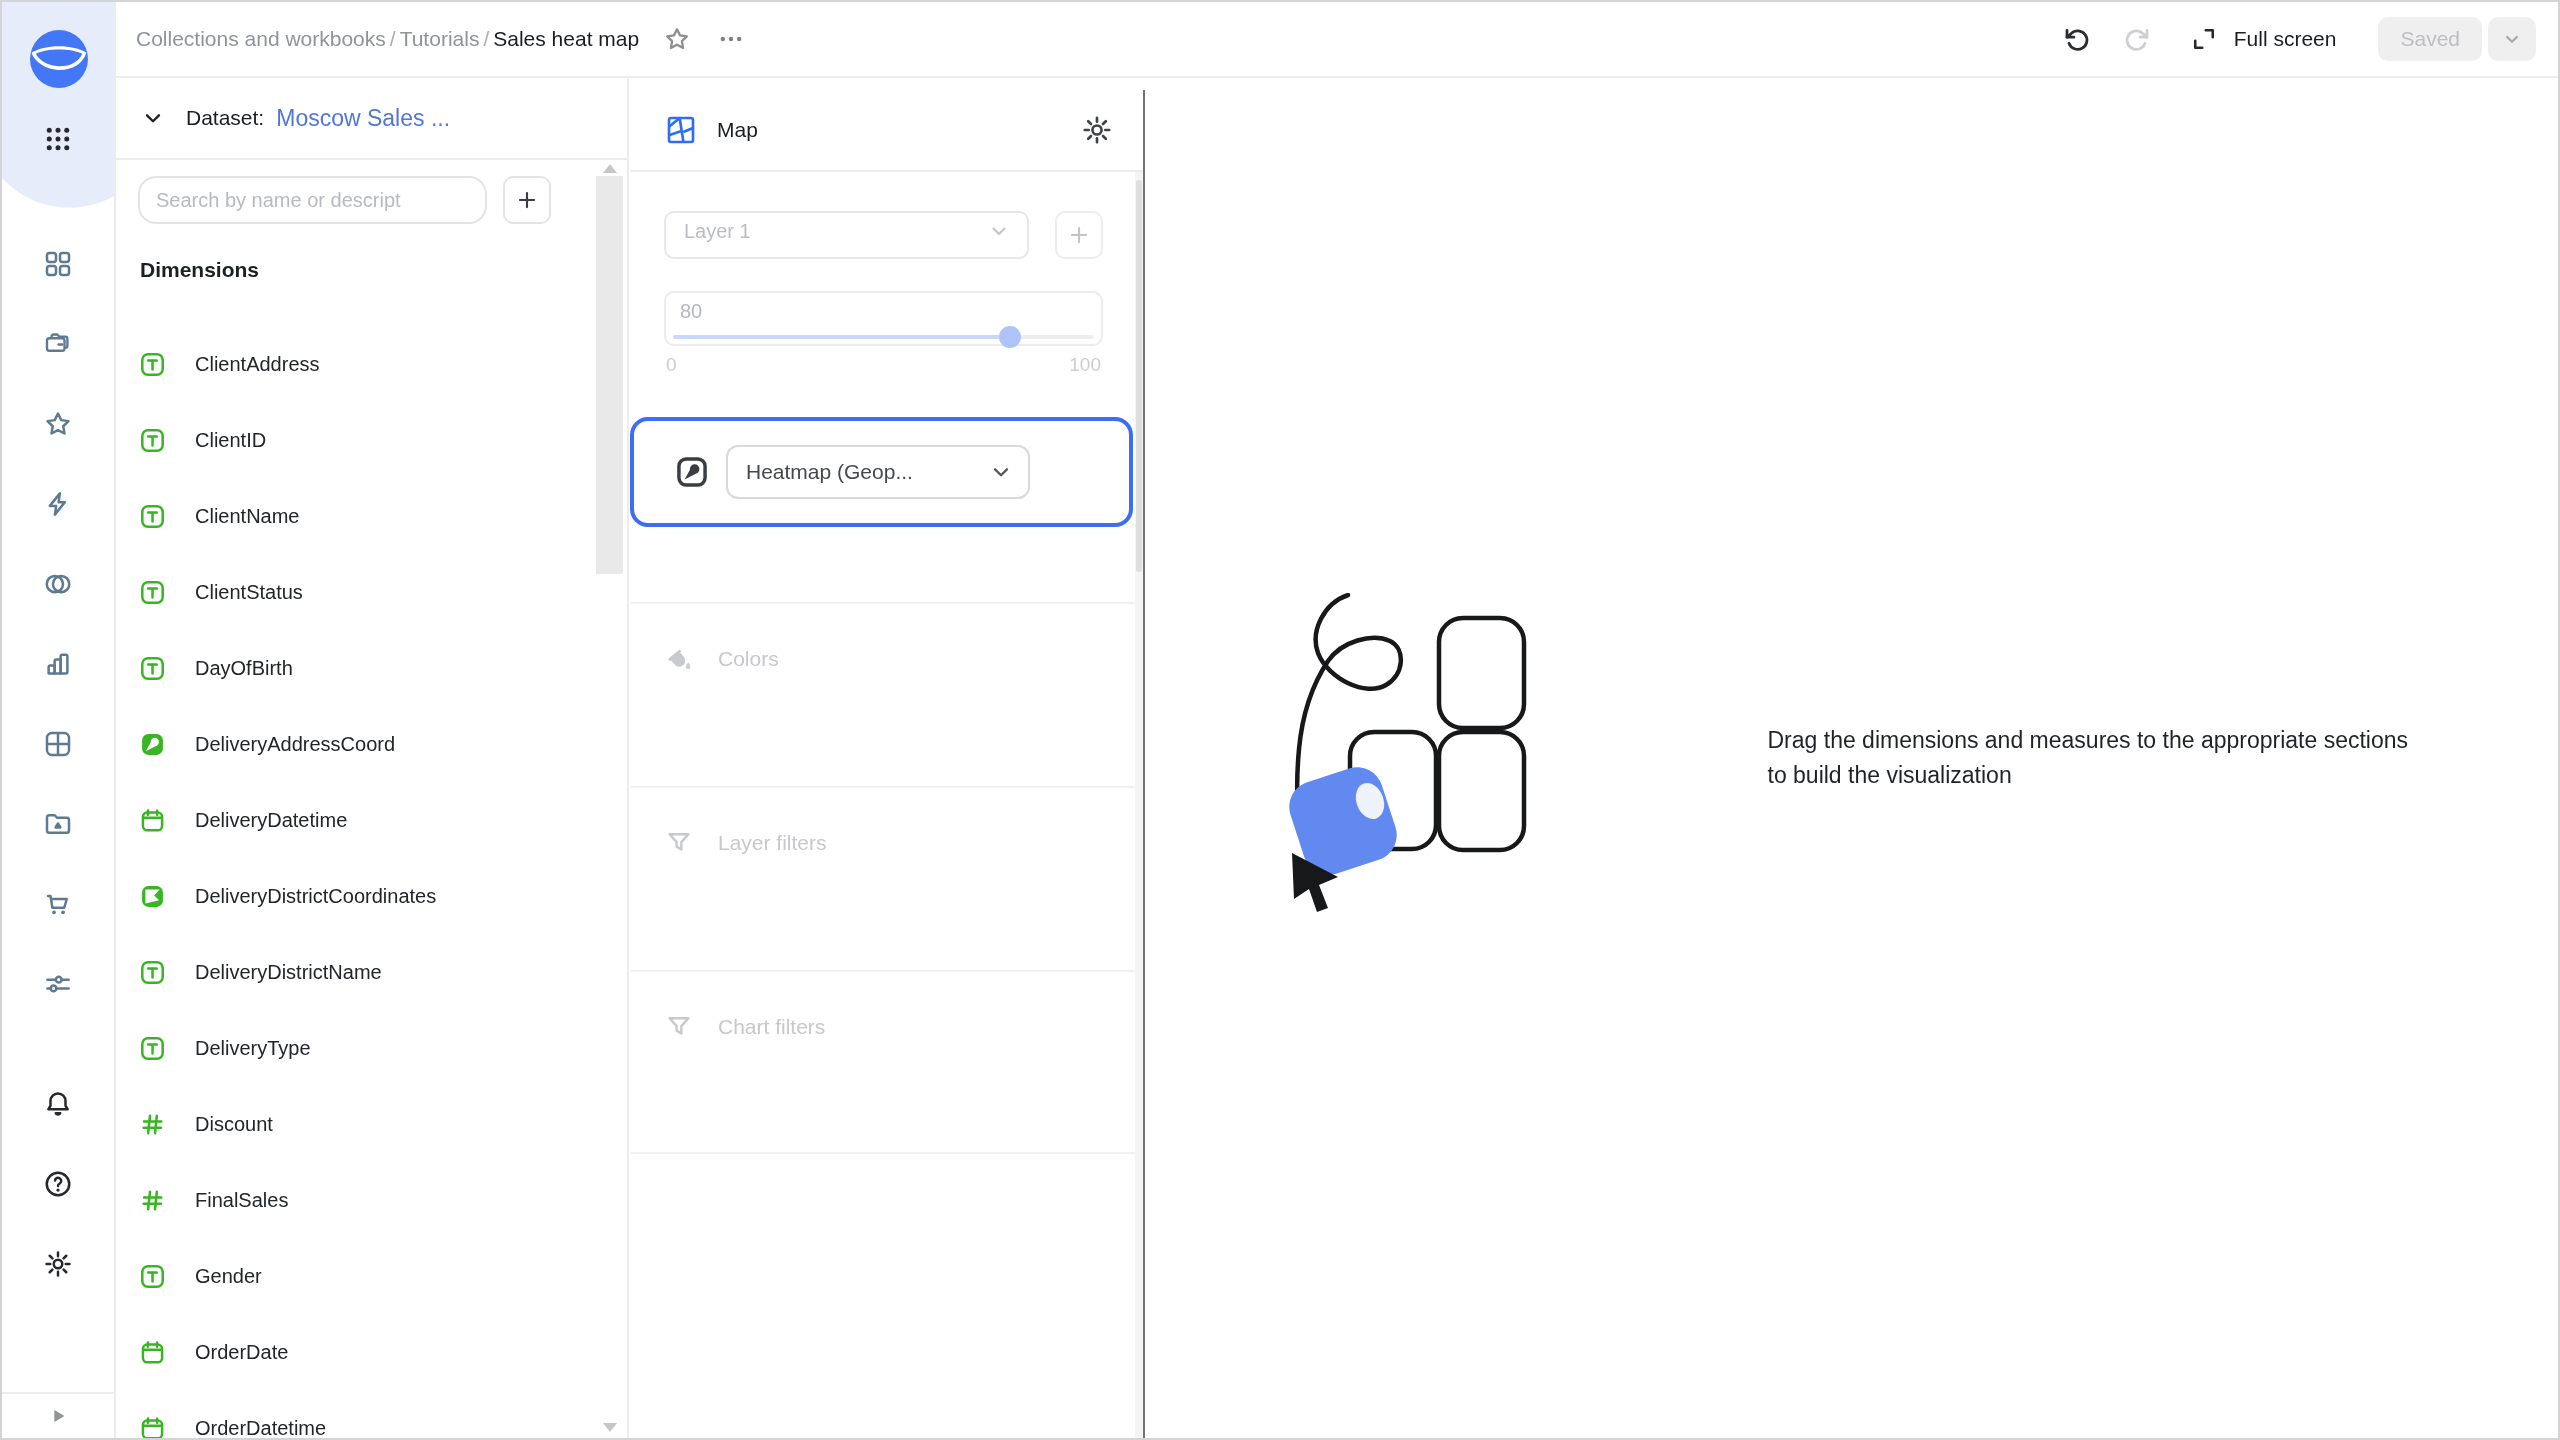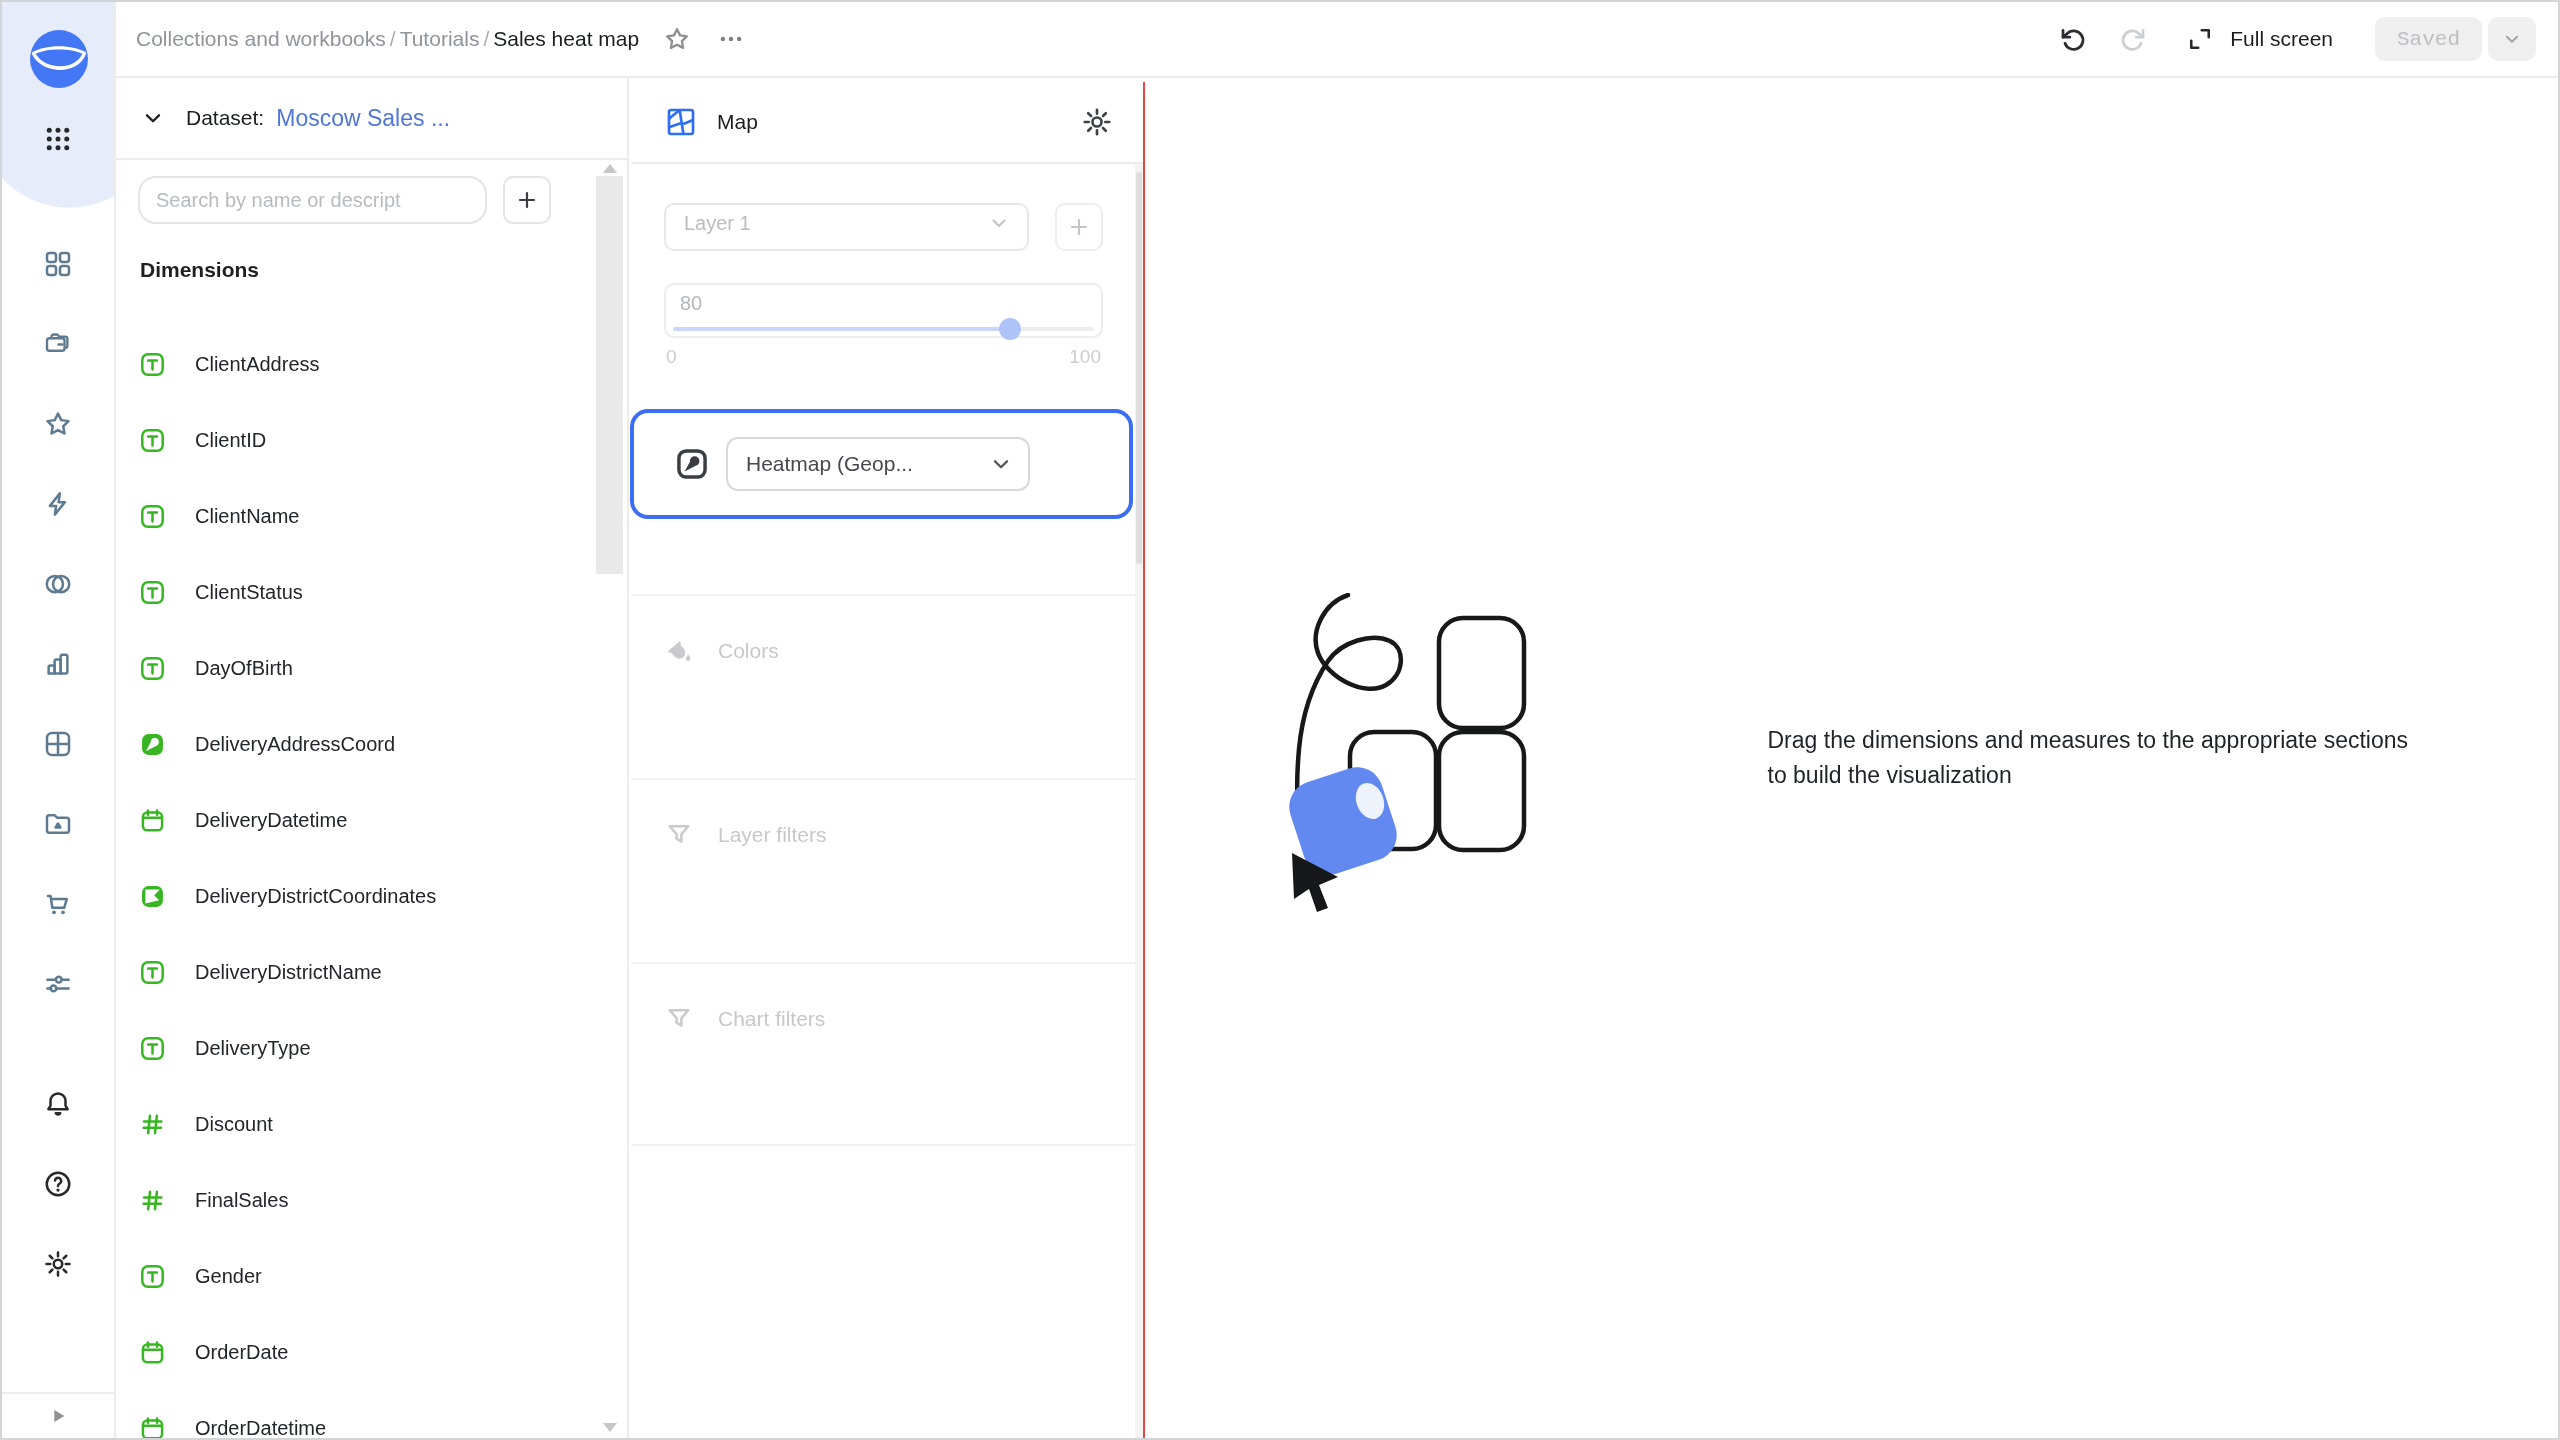--- a/index.html
+++ b/index.html
@@ -30,21 +30,21 @@
   .crumb-sep{color:#a8acb2}
   .tb-star{width:28px;height:28px;color:#8f8f8f;margin-left:24px}
   .tb-dots{width:28px;height:28px;color:#7d8085;margin-left:26px}
   .tb-spacer{flex:1}
   .tb-icon-btn{width:30px;height:30px;color:#2b2d30;cursor:pointer}
   .tb-icon-btn.disabled{color:#cdcfd2}
   .tb-redo{margin-left:30px}
   .fullscreen-btn{display:flex;align-items:center;gap:16px;margin-left:38px;cursor:pointer}
   .fullscreen-btn .icon{width:28px;height:28px;color:#26282b}
   .fullscreen-btn span{font-size:21px;color:#1b1e21}
-  .saved-btn{margin-left:42px;height:44px;min-width:96px;padding:0 22px;border:none;border-radius:10px;background:#efefef;color:#bcbec2;font-size:21px;font-family:Liberation Mono, monospace}
+  .saved-btn{margin-left:42px;height:44px;min-width:96px;padding:0 22px;border:none;border-radius:10px;background:#efefef;color:#bcbec2;font-size:21px;font-family:Liberation Sans, sans-serif}
   .saved-menu-btn{margin-left:6px;height:44px;width:48px;border:none;border-radius:10px;background:#efefef;display:flex;align-items:center;justify-content:center;cursor:pointer}
   .saved-menu-btn .icon{width:22px;height:22px;color:#a4a7ab}
 
   
   .dataset-panel{position:absolute;left:114px;top:76px;width:513px;bottom:0;background:#fff;border-right:2px solid #ececec}
   .ds-header{height:82px;border-bottom:2px solid #ececec;display:flex;align-items:center;padding:0 24px}
   .ds-header .icon{width:26px;height:26px;color:#1e2124;cursor:pointer}
   .ds-label{font-size:21px;color:#1b1e21;margin-left:20px}
   .ds-link{font-size:23px;color:var(--link-blue,#5076d8);margin-left:12px;cursor:pointer;white-space:nowrap}
   .ds-body{position:relative;padding:16px 24px 0 22px;height:calc(100% - 82px);overflow:hidden}
@@ -59,21 +59,21 @@
   .field-row .icon{width:25px;height:25px;color:var(--field-green,#38b522)}
   .field-label{font-size:20px;color:#22252a;white-space:nowrap}
   
   .ds-scrollbar{position:absolute;right:4px;top:4px;bottom:6px;width:27px}
   .ds-thumb{position:absolute;left:0;right:0;top:12px;height:398px;background:#e9e9e9}
   .arr{position:absolute;left:7px;width:0;height:0;border-left:7px solid transparent;border-right:7px solid transparent}
   .arr.up{top:0;border-bottom:9px solid #c6c6c6}
   .arr.down{bottom:0;border-top:9px solid #c6c6c6}
 
   
-  .viz-panel{position:absolute;left:629px;top:80px;width:514px;bottom:0;background:#fff;border-right:2px solid #ef4444}
+  .viz-panel{position:absolute;left:629px;top:88px;width:514px;bottom:0;background:#fff;border-right:2px solid #737373}
   .viz-header{height:82px;border-bottom:2px solid #ececec;display:flex;align-items:center;padding:0 30px 0 34px}
   .viz-header .map-ic{width:32px;height:32px;color:#2e6ef5}
   .viz-title{font-size:21px;color:#1b1e21;margin-left:20px}
   .viz-gear{margin-left:auto;width:32px;height:32px;color:#3f4246;cursor:pointer}
   .viz-body{position:relative;padding:39px 40px 0 33px;height:calc(100% - 82px)}
   .layer-row{display:flex;gap:26px}
   .select{flex:1;height:48px;border:2px solid #e7e7e7;border-radius:10px;display:flex;align-items:center;padding:0 16px 8px 18px;cursor:pointer;background:#fff}
   .select .val{font-size:20px;color:#b9bcc1;white-space:nowrap;overflow:hidden;text-overflow:ellipsis}
   .select .icon{margin-left:auto;width:24px;height:24px;color:#c3c6ca}
   .plus-soft{width:48px;height:48px;border-radius:10px;border:2px solid #ededed;background:#fff;display:flex;align-items:center;justify-content:center;cursor:pointer}

